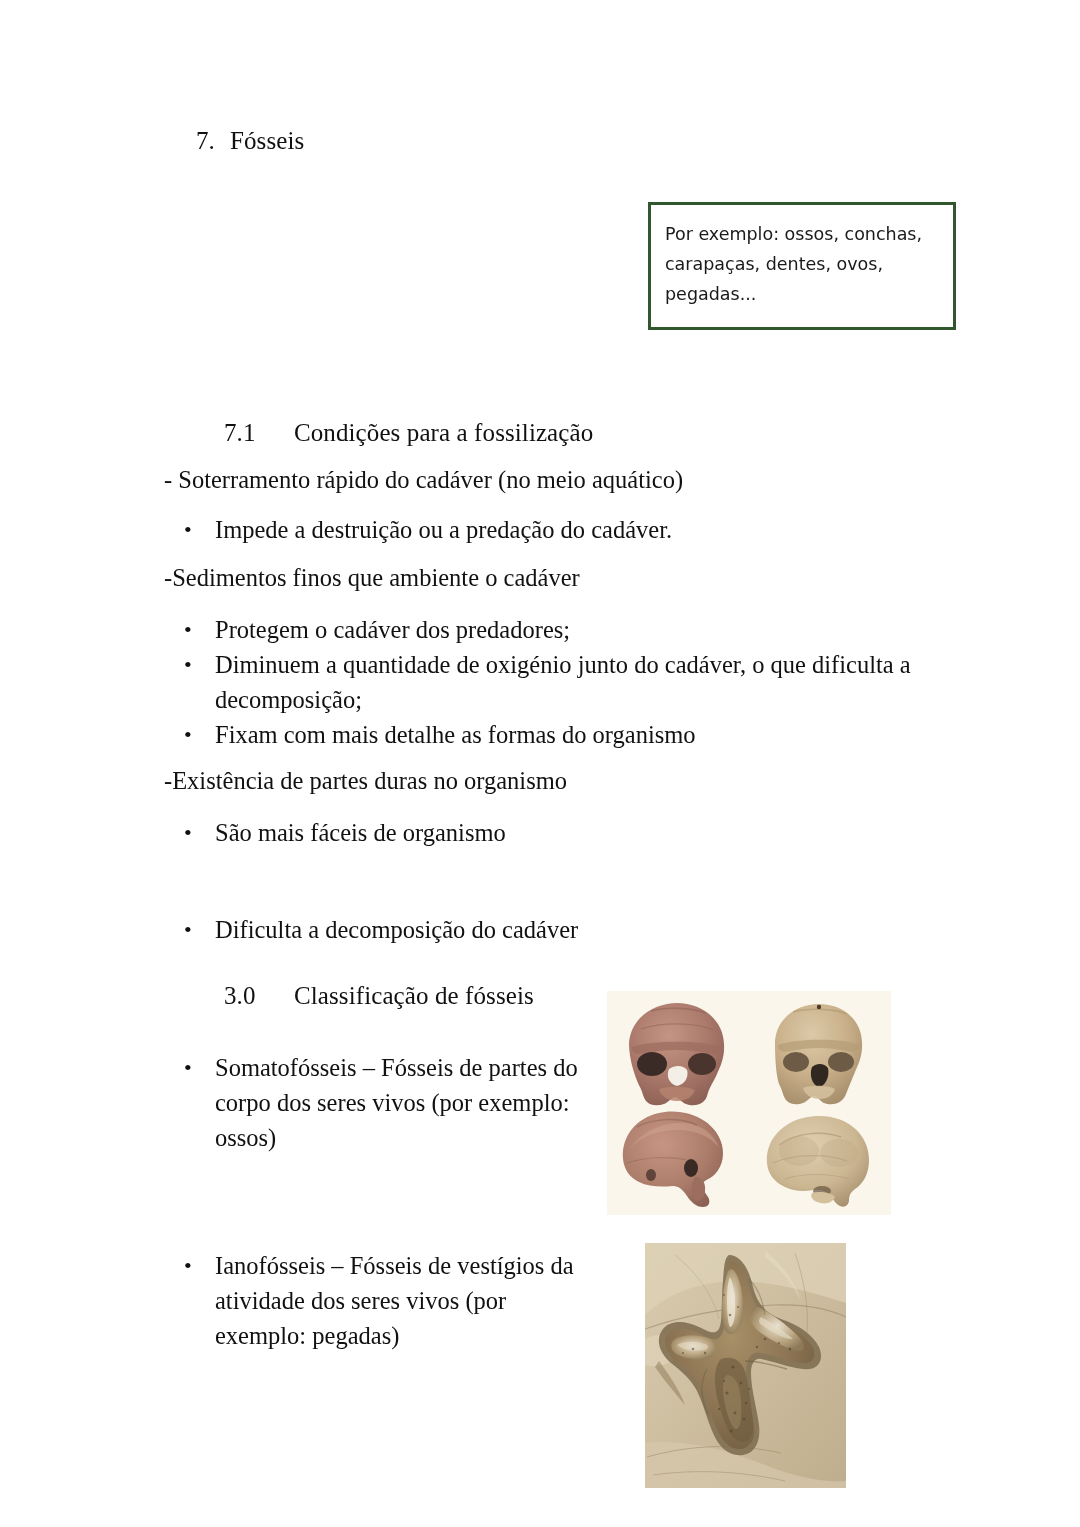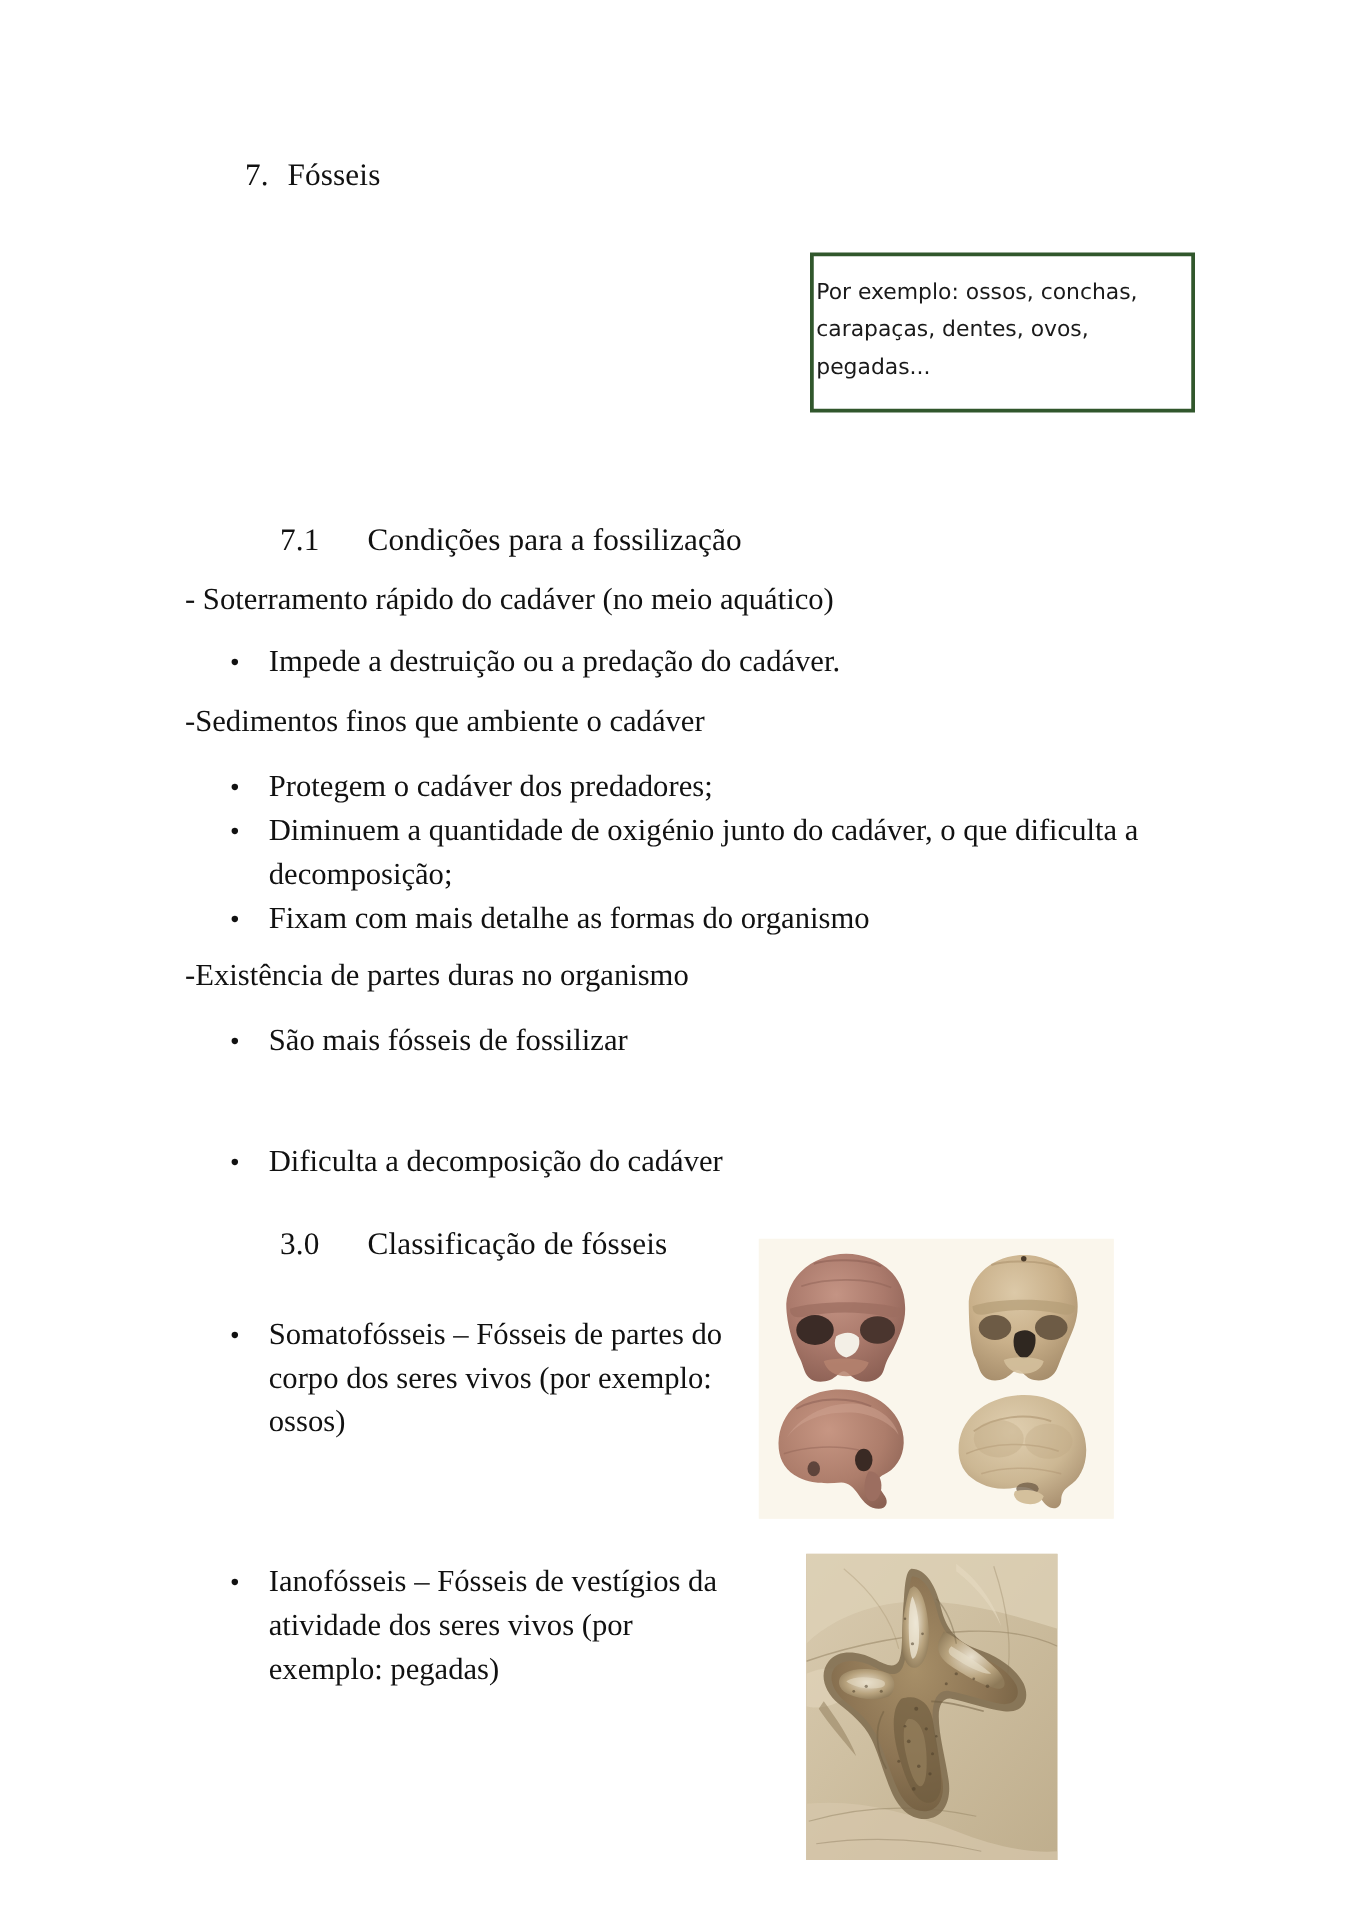--- a/index.html
+++ b/index.html
@@ -66,27 +66,27 @@
     padding: 11px 12px 0 12px;
   }
   .callout.outline {
     left: 648px;
     top: 202px;
     width: 308px;
     height: 128px;
     background: #ffffff;
     border: 3px solid #31572c;
     text-align: left;
-    padding: 14px 0 0 2px;
+    padding: 14px 0 0 14px;
   }
 
   
   .dash-line {
     position: absolute;
-    left: 148px;
+    left: 164px;
     font-size: 24.5px;
     line-height: 32px;
     white-space: nowrap;
     font-family: Liberation Serif, serif;
   }
 
   .bullet-row {
     position: absolute;
     left: 184px;
     font-size: 24.5px;
@@ -168,21 +168,21 @@
 
   <div class="bullet-row wide" style="top:717px">
     <span class="dot">•</span>
     <span class="btext">Fixam com mais detalhe as formas do organismo</span>
   </div>
 
   <div class="dash-line" style="top:765px">-Existência de partes duras no organismo</div>
 
   <div class="bullet-row wide" style="top:815px">
     <span class="dot">•</span>
-    <span class="btext">São mais fósseis de fossilizar</span>
+    <span class="btext">São mais fáceis de organismo</span>
   </div>
 
 
   <div class="bullet-row wide" style="top:912px">
     <span class="dot">•</span>
     <span class="btext">Dificulta a decomposição do cadáver</span>
   </div>
 
   <div class="h-sub" id="h72">
     <span class="num">3.0</span><span>Classificação de fósseis</span>

